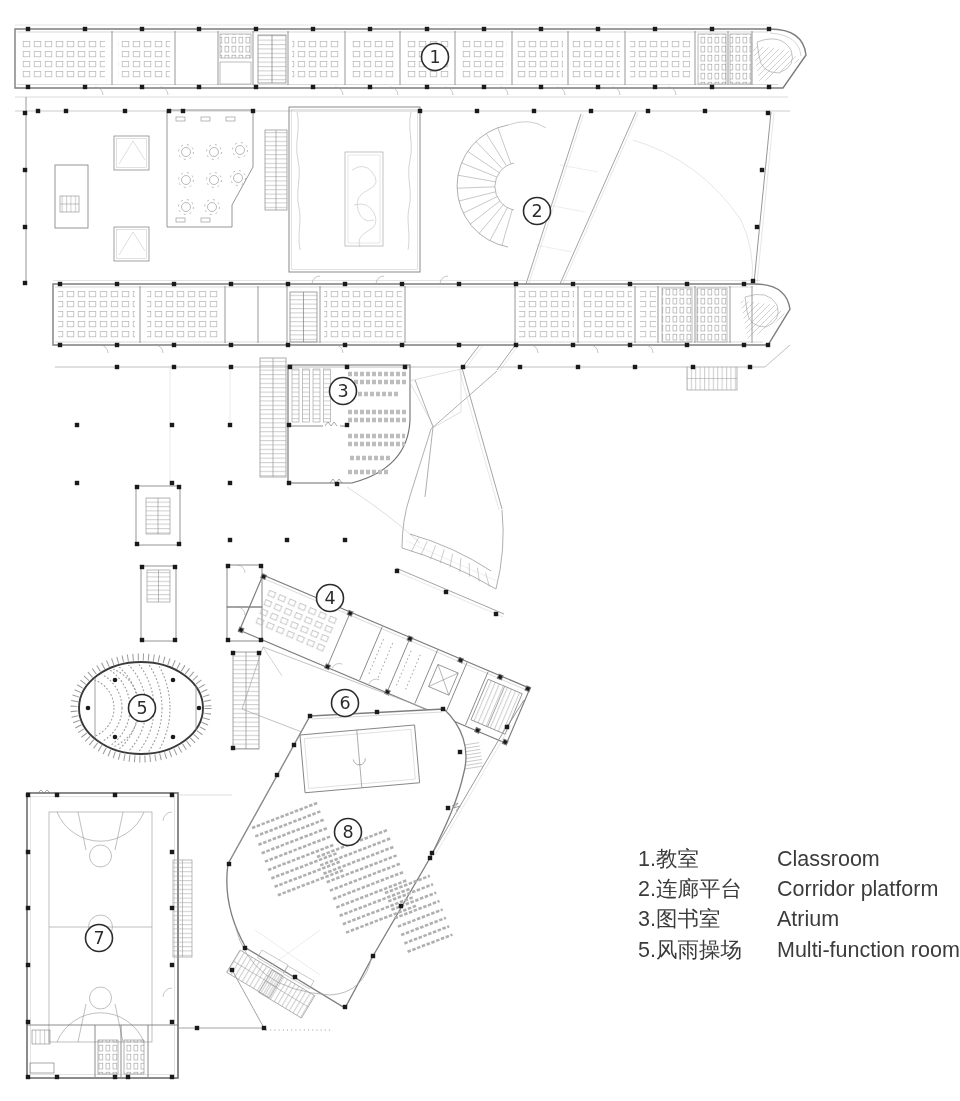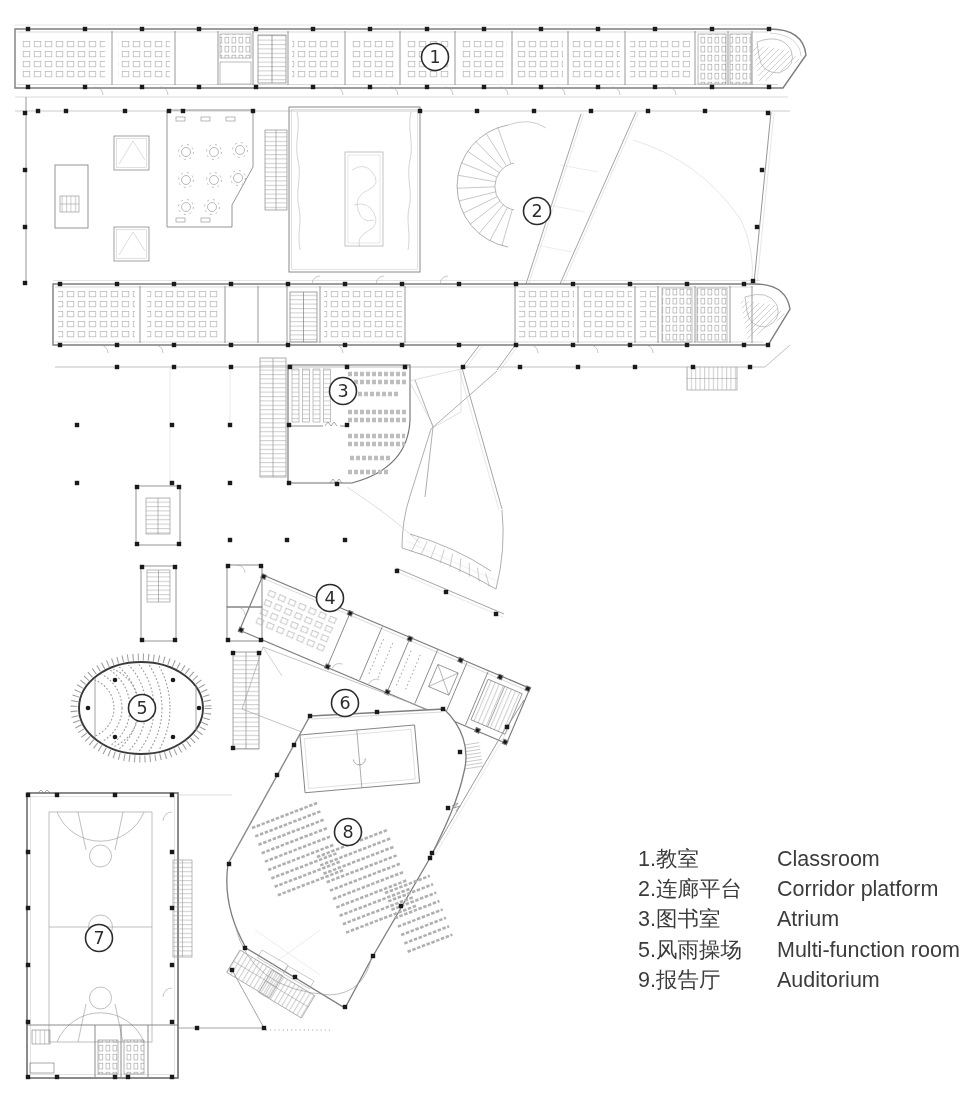--- a/index.html
+++ b/index.html
@@ -755,19 +755,15 @@
   </div>
 
 
   <div class="legend-row">
     <span class="lg-zh"><span>5.</span><span>风雨操场</span></span>
     <span class="lg-en">Multi-function room</span>
   </div>
 
 
 
-  <div class="legend-row">
-    <span class="lg-zh"><span>9.</span><span>报告厅</span></span>
-    <span class="lg-en">Auditorium</span>
-  </div>
 </div>
 
 </div>
 
 </body></html>

